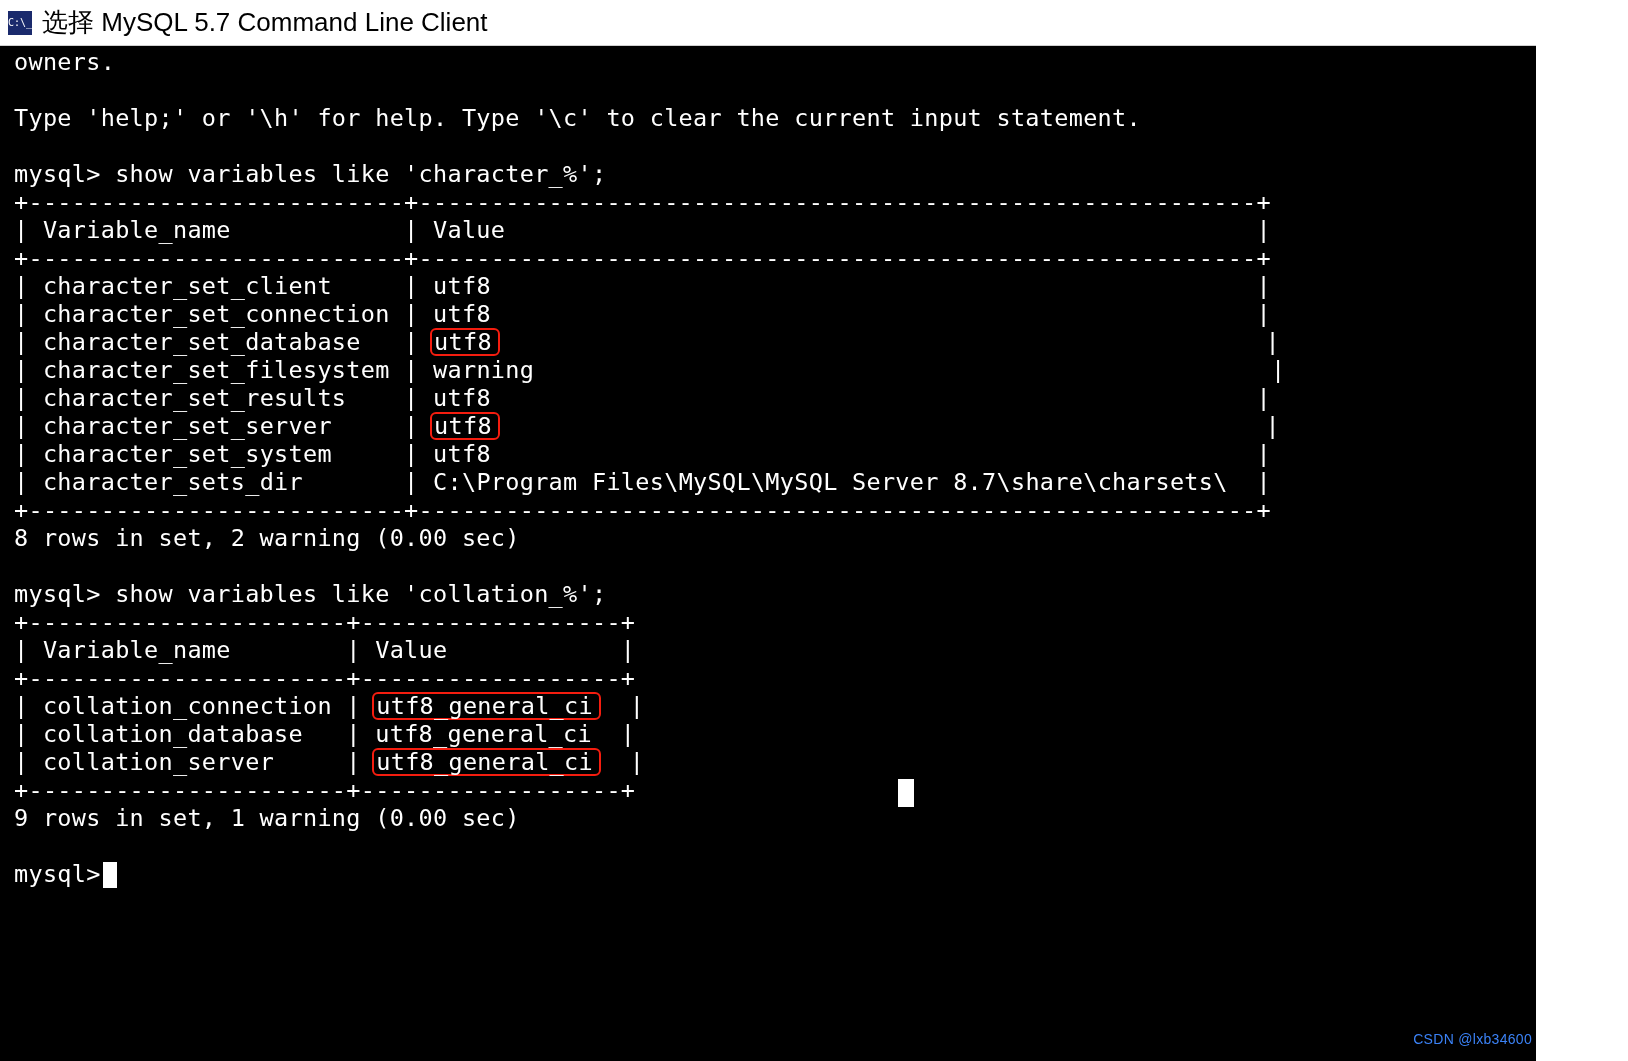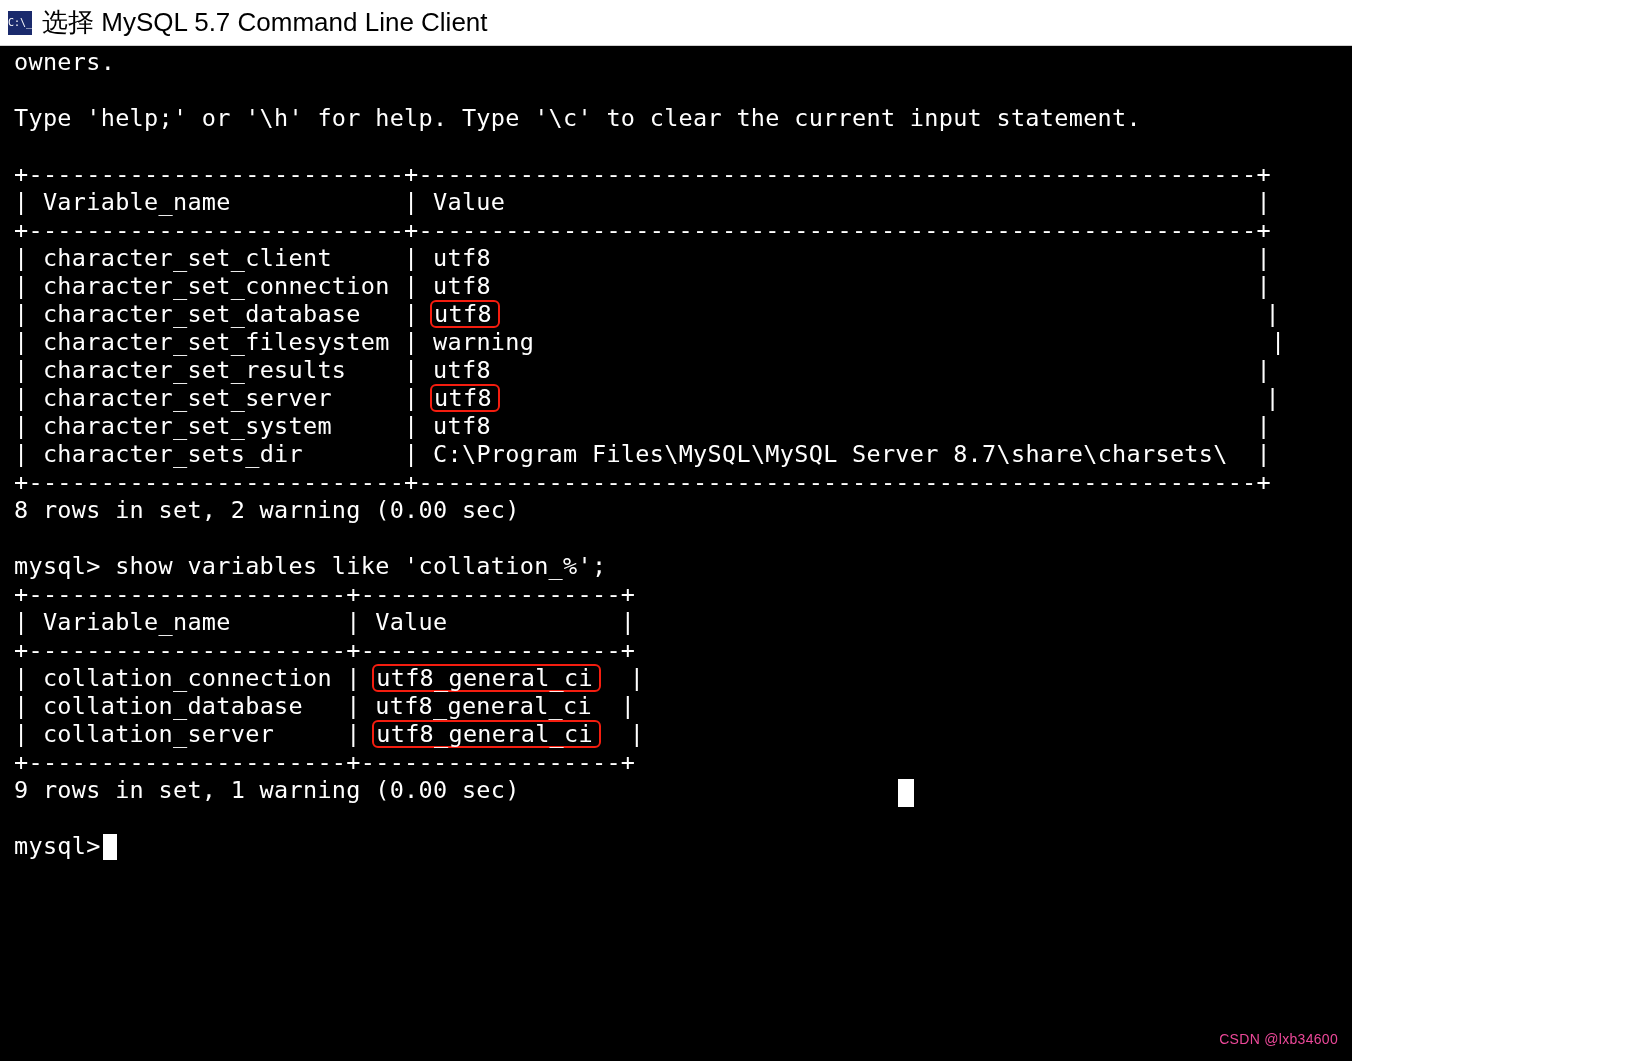--- a/index.html
+++ b/index.html
@@ -1,38 +1,39 @@
 <!DOCTYPE html>
 <html><head>
 <meta charset="utf-8">
 <style>
   * { margin: 0; padding: 0; box-sizing: border-box; }
   html, body { width: 1628px; height: 1061px; overflow: hidden; font-family: "Microsoft YaHei", "Segoe UI", sans-serif; }
-  .window { width: 1352px; height: 1061px; display: flex; flex-direction: column; background: #fff; }
+  .window { width: 1536px; height: 1061px; display: flex; flex-direction: column; background: #fff; }
   .titlebar { height: 46px; display: flex; align-items: center; padding: 0 8px; background: #fff; border-bottom: 1px solid #d0d0d0; font-size: 26px; color: #000; }
   .titlebar .icon { width: 24px; height: 24px; margin-right: 10px; background: #1a2a6c; position: relative; display: flex; align-items: center; justify-content: center; }
   .titlebar .icon::after { content: "C:\\_"; color: #fff; font-size: 10px; font-family: Consolas, monospace; }
   .terminal { flex: 1; background: #000; color: #fff; font-family: "NSimSun","SimSun","Consolas",monospace; font-size: 23.5px; line-height: 28px; letter-spacing: 0.3px; padding: 2px 0 0 14px; white-space: pre; position: relative; overflow: hidden; }
   .hl { border: 2px solid #f51d0f; border-radius: 6px; padding: 0 6px 0 2px; margin-left: -3px; display: inline-block; line-height: 24px; }
   .cursor { display:inline-block; width:14px; height:26px; background:#fff; vertical-align: text-bottom; margin-left:2px; }
-  .watermark { position:absolute; right:14px; bottom:8px; color:#ec4899; font-size:14px; font-family: Arial, sans-serif; }
+  .watermark { position:absolute; right:4px; bottom:8px; color:#3b82f6; font-size:14px; font-family: Arial, sans-serif; }
   .blockcursor { position:absolute; width:16px; height:28px; background:#fff; }
 </style>
 </head>
 <body>
 
 <div class="window">
   <div class="titlebar">
     <span class="icon"></span>
     <span>选择 MySQL 5.7 Command Line Client</span>
   </div>
   <div class="terminal" id="term">owners.
 
 Type 'help;' or '\h' for help. Type '\c' to clear the current input statement.
 
+<span>mysql&gt; show variables like 'character_%';</span>
 +--------------------------+----------------------------------------------------------+
 | Variable_name            | Value                                                    |
 +--------------------------+----------------------------------------------------------+
 | <span>character_set_client    </span> | <span>utf8                                                    </span> |
 | <span>character_set_connection</span> | <span>utf8                                                    </span> |
 | <span>character_set_database  </span> | <span><span class="hl">utf8</span>                                                    </span> |
 | <span>character_set_filesystem</span> | <span>warning                                                  </span> |
 | <span>character_set_results   </span> | <span>utf8                                                    </span> |
 | <span>character_set_server    </span> | <span><span class="hl">utf8</span>                                                    </span> |
 | <span>character_set_system    </span> | <span>utf8                                                    </span> |

